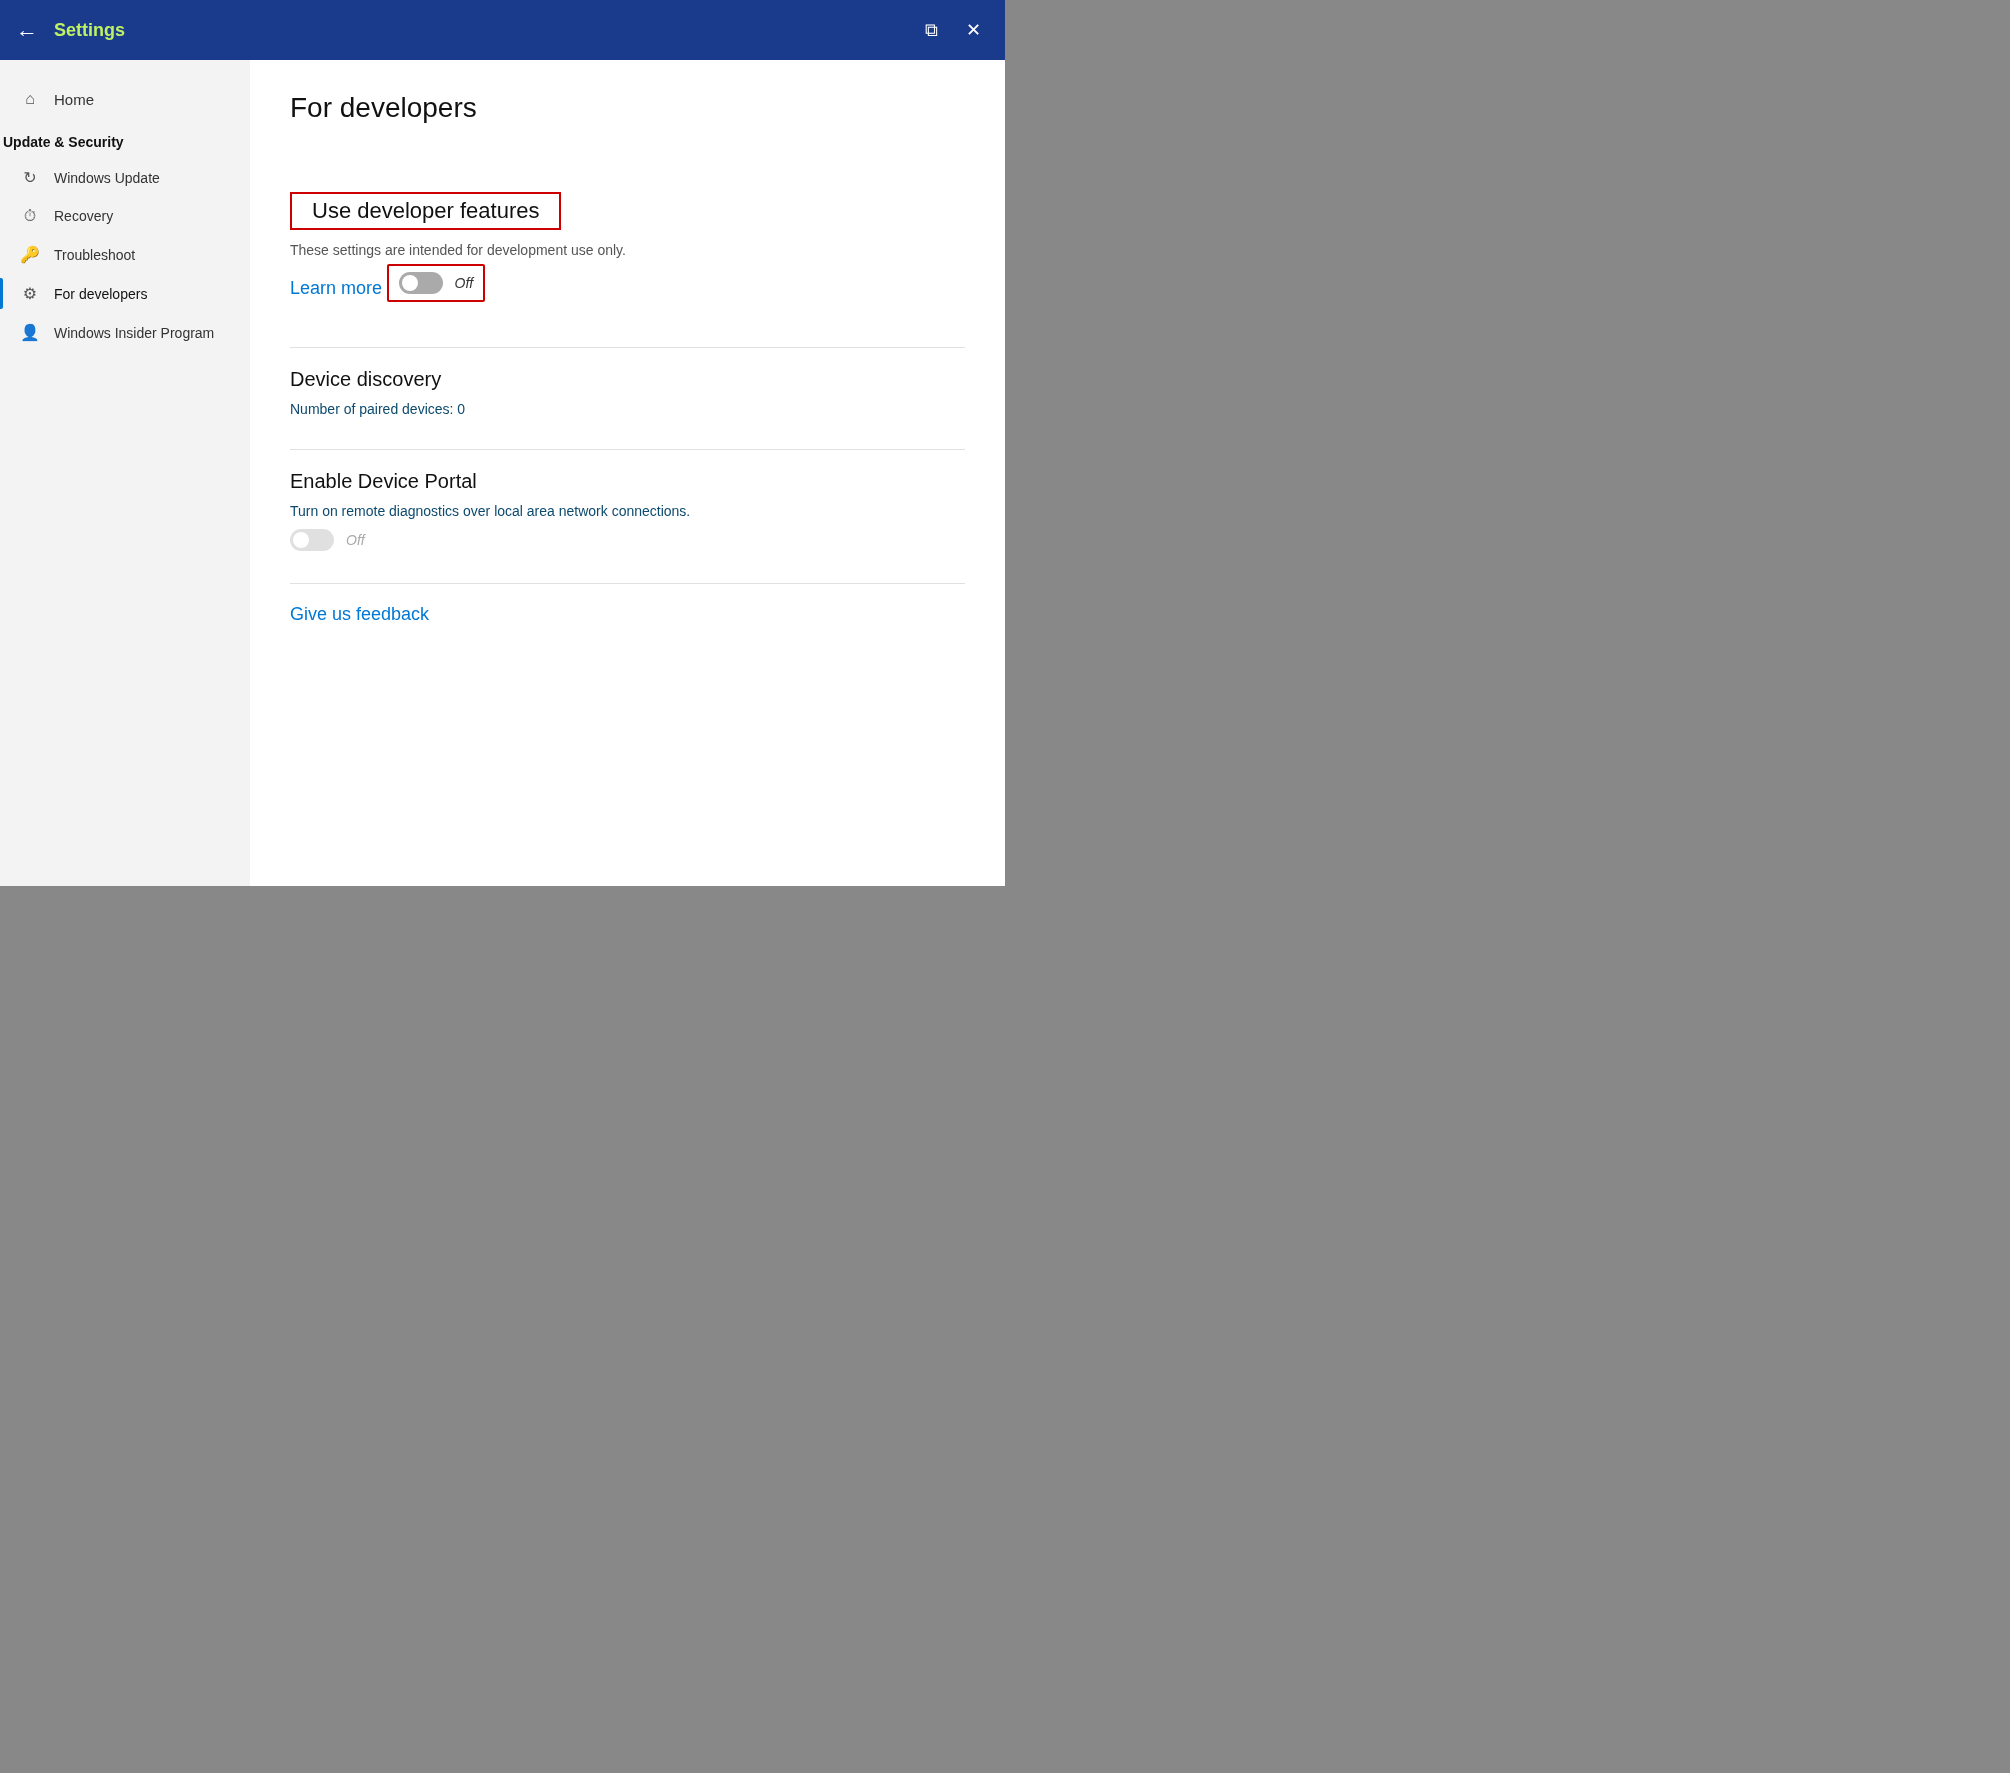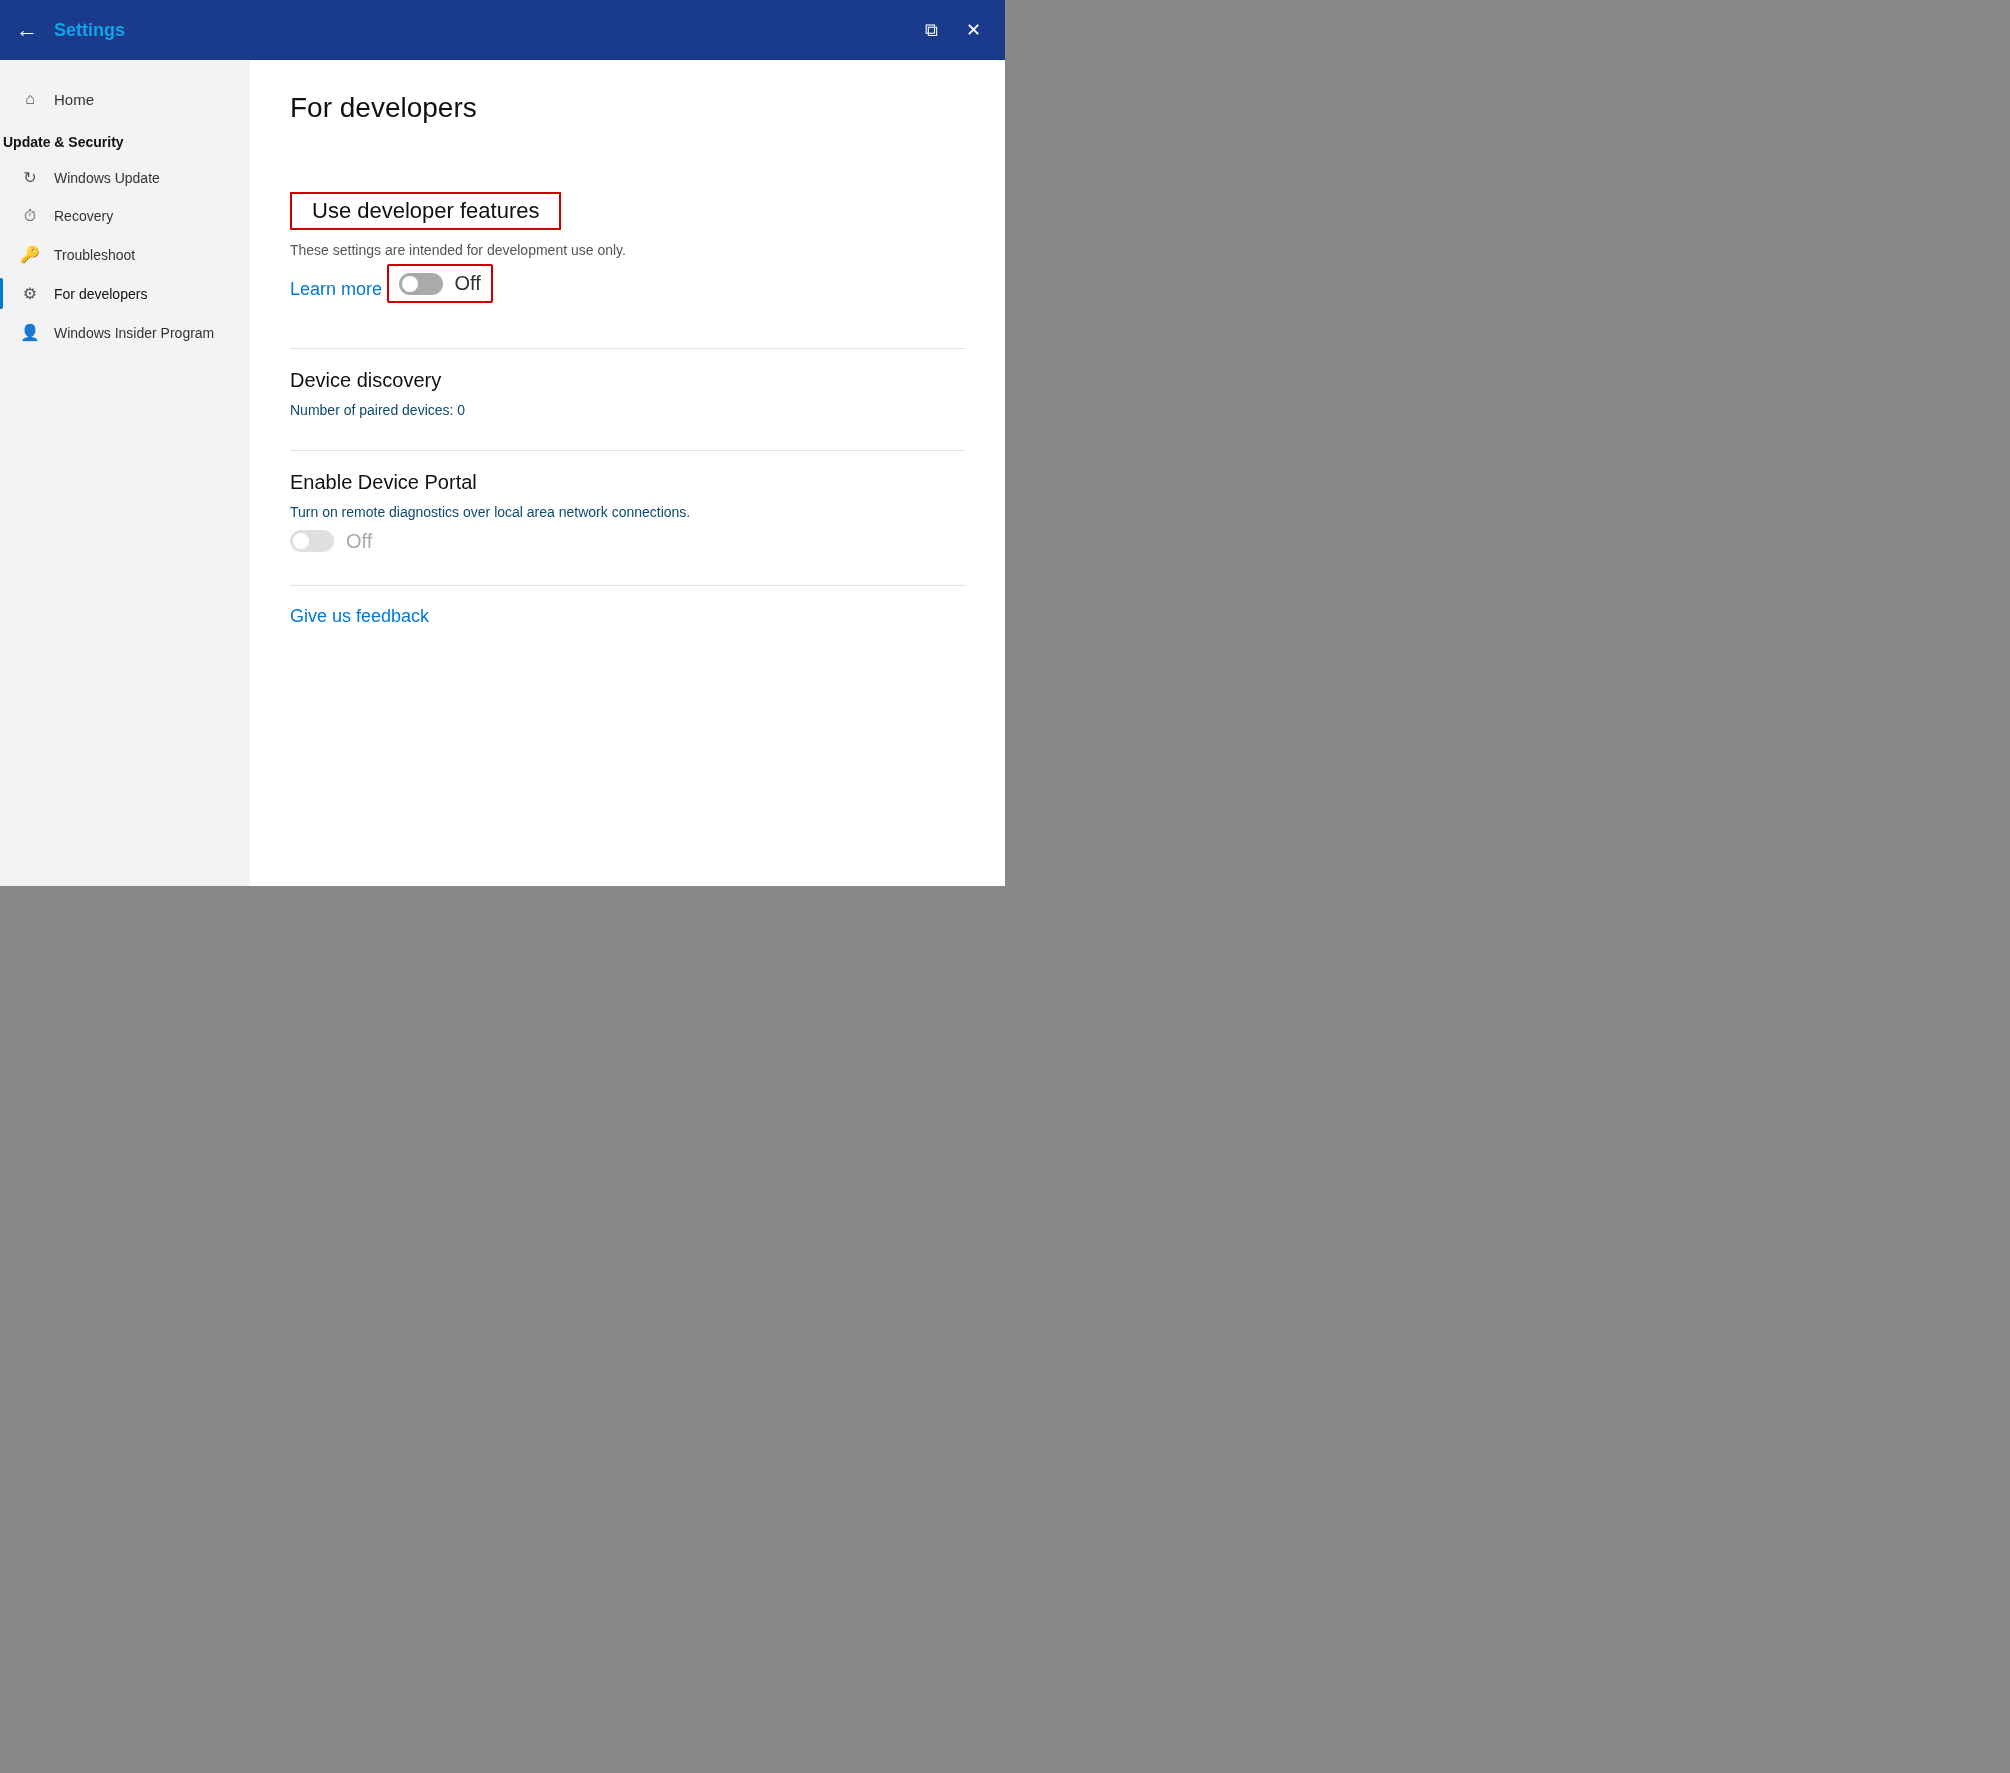--- a/index.html
+++ b/index.html
@@ -37,21 +37,21 @@
     .title-bar-back {
       color: white;
       font-size: 22px;
       cursor: pointer;
       background: none;
       border: none;
       display: flex;
       align-items: center;
     }
     .title-bar-title {
-      color: #0ea5e9;
+      color: #bef264;
       font-size: 18px;
       font-weight: 600;
       text-align: center;
     }
     .title-bar-controls {
       display: flex;
       align-items: center;
       gap: 12px;
     }
     .title-bar-btn {
@@ -200,22 +200,23 @@
       background: white;
       border-radius: 50%;
       position: absolute;
       left: 3px;
       transition: left 0.2s;
     }
     .toggle-track.off .toggle-thumb {
       left: 3px;
     }
     .toggle-label {
-      font-size: 20px;
+      font-size: 14px;
       color: #333;
+      font-style: italic;
     }
 
     
     .toggle-track.disabled {
       background: #ccc;
       opacity: 0.6;
     }
 
     .section-heading {
       font-size: 20px;

